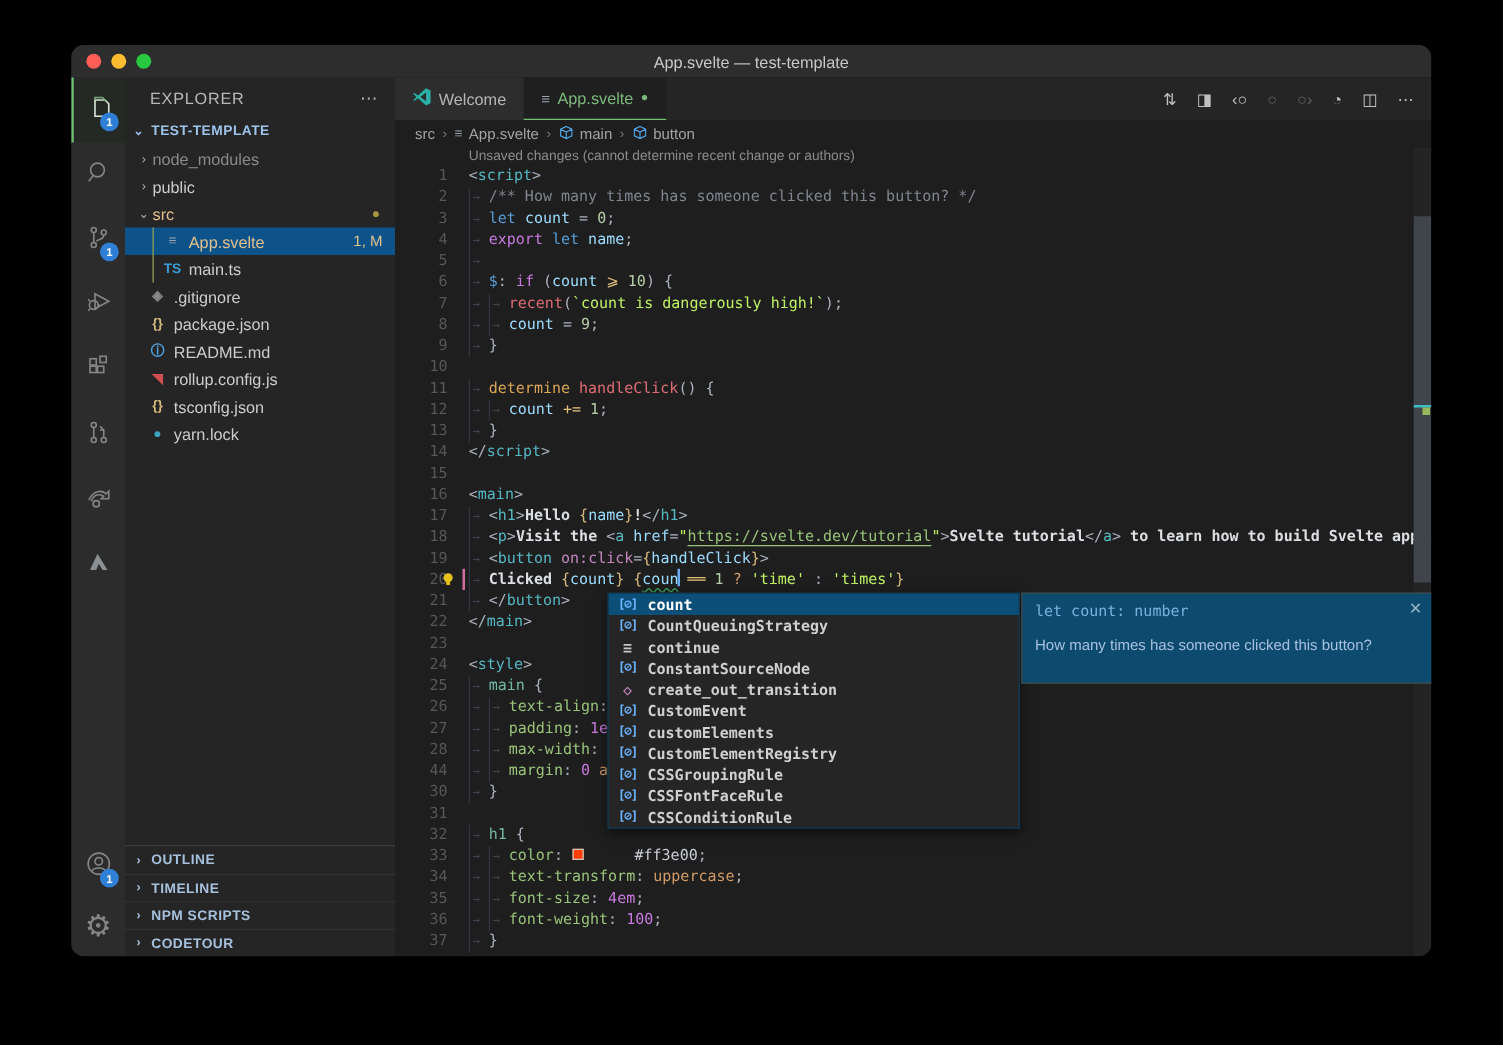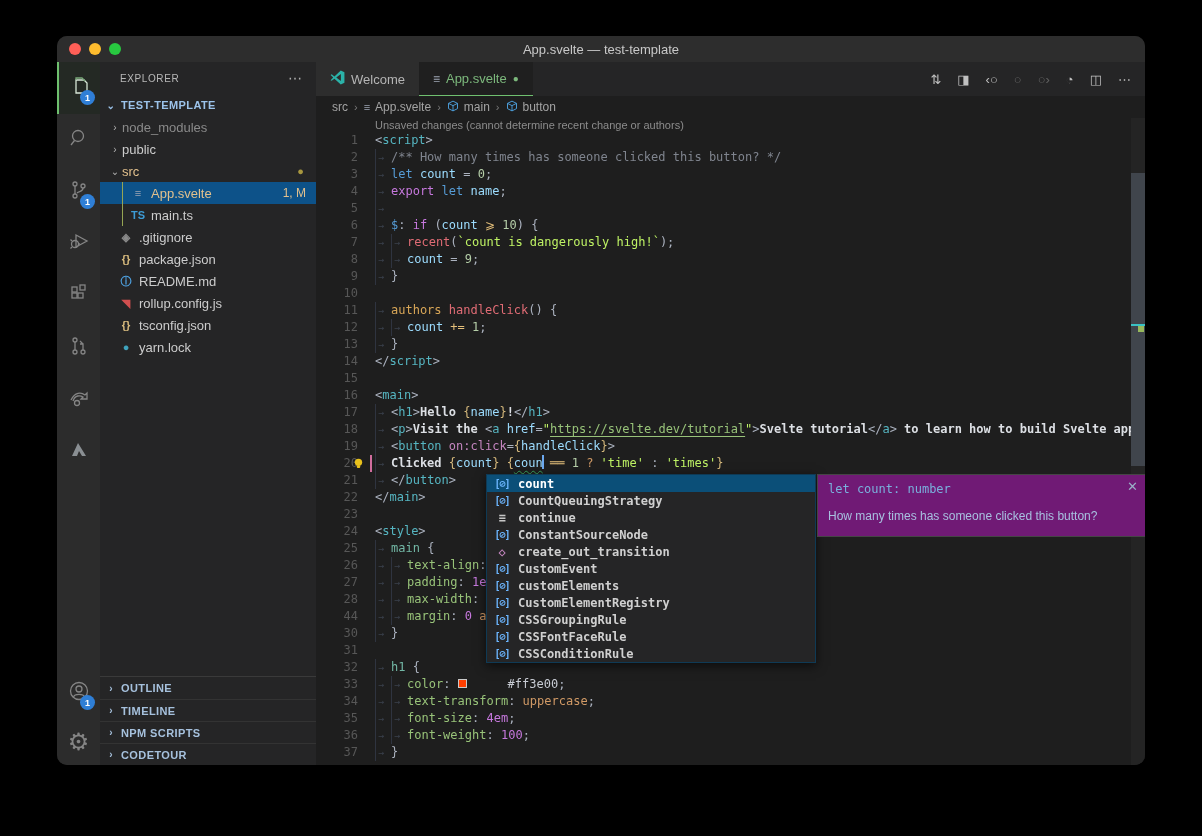--- a/index.html
+++ b/index.html
@@ -23,21 +23,21 @@
   .ab-item.active { color:#e6eee6; border-left:2px solid #6fc06f; background:#242924; }
   .ab-item svg { width:24px; height:24px; stroke:currentColor; fill:none; stroke-width:1.3; }
   .badge { position:absolute; right:5px; bottom:9px; min-width:15px; height:15px; border-radius:50%; background:#2f7fd6;
            color:#fff; font-size:9px; display:flex; align-items:center; justify-content:center; font-weight:bold; }
   .ab-spacer { flex:1; }
   .gear-glyph { font-size:24px; line-height:1; }
 
   
   .sidebar { width:216px; background:#252526; display:flex; flex-direction:column; flex:none; font-size:13px; color:#cccccc; }
   .sb-head { height:32px; display:flex; align-items:center; padding:0 14px 0 20px; }
-  .sb-head .t { font-size:10px; letter-spacing:.6px; color:#b8b8b8; }
+  .sb-head .t { font-size:13px; letter-spacing:.6px; color:#b8b8b8; }
   .sb-head .more { margin-left:auto; color:#b0b0b0; font-size:14px; cursor:pointer; }
   .sb-proj { height:22px; display:flex; align-items:center; font-weight:bold; font-size:11px; letter-spacing:.4px; color:#9cc3ea; padding-left:4px; gap:3px; cursor:pointer; }
   .sb-proj .chev { color:#9cc3ea; font-size:10px; width:14px; text-align:center; }
   .file-list { flex:1; overflow:hidden; }
   .frow { height:22px; display:flex; align-items:center; cursor:pointer; position:relative; }
   .frow .chev { width:14px; text-align:center; color:#b0b0b0; font-size:10px; flex:none; }
   .frow .ficon { width:16px; margin-right:5px; flex:none; text-align:center; font-size:11px; line-height:16px; }
   .frow .flabel { white-space:nowrap; }
   .frow .fbadge { margin-left:auto; padding-right:10px; font-size:12px; color:#e2c08d; }
   .frow .fdot { margin-left:auto; padding-right:12px; color:#a8973f; font-size:11px; }
@@ -92,21 +92,21 @@
 
   
   .suggest { position:absolute; left:170px; top:412px; width:330px; background:#252526; border:1px solid #0f3a55;
              box-shadow:0 3px 10px rgba(0,0,0,.6); z-index:6; }
   .sg-row { height:17px; display:flex; align-items:center; gap:6px; padding-left:5px; font-family:"DejaVu Sans Mono",monospace;
             font-size:12px; font-weight:bold; color:#d0d0d0; cursor:pointer; }
   .sg-row.sel { background:#0b4f78; color:#ffffff; }
   .sg-ic { width:20px; flex:none; text-align:center; font-size:10px; letter-spacing:-1px; }
   .sg-ic.variable { color:#6cb6ff; } .sg-ic.keyword { color:#c5c5c5; font-size:12px; letter-spacing:0; } .sg-ic.module { color:#c586c0; font-size:12px; letter-spacing:0; }
 
-  .sg-details { position:absolute; left:501px; top:412px; width:330px; height:63px; background:#701a75;
+  .sg-details { position:absolute; left:501px; top:412px; width:330px; height:73px; background:#0c4a6e;
                 border:1px solid #454545; z-index:6; padding:7px 10px 0 10px; }
   .sg-sig { font-family:"DejaVu Sans Mono",monospace; font-size:12px; color:#7ab1dd; }
   .sg-doc { margin-top:13px; font-size:12px; color:#a8c0e0; }
   .sg-close { position:absolute; right:8px; top:4px; color:#9ab0c8; font-size:13px; cursor:pointer; }
 
   
   .scroll { position:absolute; right:0; top:56px; bottom:0; width:14px; background:#242424; z-index:4; }
   .thumb { position:absolute; left:0; top:55px; width:14px; height:293px; background:#40454c; }
   .mark-teal { position:absolute; left:0; top:206px; width:14px; height:2px; background:#3ac1c4; }
   .mark-green { position:absolute; right:1px; top:208px; width:6px; height:6px; background:#97b85c; }
@@ -361,21 +361,21 @@
             <div class="code-row"><span class="ln">1</span><span class="codetxt"><span class="tk-pun">&lt;</span><span class="tk-tag">script</span><span class="tk-pun">&gt;</span></span></div>
             <div class="code-row"><span class="ln">2</span><span class="codetxt"><span class="ind">→</span><span class="tk-cm">/** How many times has someone clicked this button? */</span></span></div>
             <div class="code-row"><span class="ln">3</span><span class="codetxt"><span class="ind">→</span><span class="tk-kwb">let </span><span class="tk-var">count</span><span class="tk-pun"> = </span><span class="tk-num">0</span><span class="tk-pun">;</span></span></div>
             <div class="code-row"><span class="ln">4</span><span class="codetxt"><span class="ind">→</span><span class="tk-kwp">export </span><span class="tk-kwb">let </span><span class="tk-var">name</span><span class="tk-pun">;</span></span></div>
             <div class="code-row"><span class="ln">5</span><span class="codetxt"><span class="ind">→</span></span></div>
             <div class="code-row"><span class="ln">6</span><span class="codetxt"><span class="ind">→</span><span class="tk-kwb">$</span><span class="tk-pun">: </span><span class="tk-kwp">if </span><span class="tk-pun">(</span><span class="tk-var">count</span><span class="tk-op"> ⩾ </span><span class="tk-num">10</span><span class="tk-pun">) {</span></span></div>
             <div class="code-row"><span class="ln">7</span><span class="codetxt"><span class="ind">→</span><span class="ind">→</span><span class="tk-fn">recent</span><span class="tk-pun">(</span><span class="tk-str">`count is dangerously high!`</span><span class="tk-pun">);</span></span></div>
             <div class="code-row"><span class="ln">8</span><span class="codetxt"><span class="ind">→</span><span class="ind">→</span><span class="tk-var">count</span><span class="tk-pun"> = </span><span class="tk-num">9</span><span class="tk-pun">;</span></span></div>
             <div class="code-row"><span class="ln">9</span><span class="codetxt"><span class="ind">→</span><span class="tk-pun">}</span></span></div>
             <div class="code-row"><span class="ln">10</span><span class="codetxt"></span></div>
-            <div class="code-row"><span class="ln">11</span><span class="codetxt"><span class="ind">→</span><span class="tk-kwg">authors </span><span class="tk-fn">handleClick</span><span class="tk-pun">() {</span></span></div>
+            <div class="code-row"><span class="ln">11</span><span class="codetxt"><span class="ind">→</span><span class="tk-kwg">determine </span><span class="tk-fn">handleClick</span><span class="tk-pun">() {</span></span></div>
             <div class="code-row"><span class="ln">12</span><span class="codetxt"><span class="ind">→</span><span class="ind">→</span><span class="tk-var">count</span><span class="tk-op"> += </span><span class="tk-num">1</span><span class="tk-pun">;</span></span></div>
             <div class="code-row"><span class="ln">13</span><span class="codetxt"><span class="ind">→</span><span class="tk-pun">}</span></span></div>
             <div class="code-row"><span class="ln">14</span><span class="codetxt"><span class="tk-pun">&lt;/</span><span class="tk-tag">script</span><span class="tk-pun">&gt;</span></span></div>
             <div class="code-row"><span class="ln">15</span><span class="codetxt"></span></div>
             <div class="code-row"><span class="ln">16</span><span class="codetxt"><span class="tk-pun">&lt;</span><span class="tk-tag">main</span><span class="tk-pun">&gt;</span></span></div>
             <div class="code-row"><span class="ln">17</span><span class="codetxt"><span class="ind">→</span><span class="tk-pun">&lt;</span><span class="tk-tag">h1</span><span class="tk-pun">&gt;</span><span class="tk-txt">Hello </span><span class="tk-brace">{</span><span class="tk-var">name</span><span class="tk-brace">}</span><span class="tk-txt">!</span><span class="tk-pun">&lt;/</span><span class="tk-tag">h1</span><span class="tk-pun">&gt;</span></span></div>
             <div class="code-row"><span class="ln">18</span><span class="codetxt"><span class="ind">→</span><span class="tk-pun">&lt;</span><span class="tk-tag">p</span><span class="tk-pun">&gt;</span><span class="tk-txt">Visit the </span><span class="tk-pun">&lt;</span><span class="tk-tag">a</span><span class="tk-pun"> </span><span class="tk-attr">href</span><span class="tk-pun">=</span><span class="tk-str">"</span><span class="tk-link">https://svelte.dev/tutorial</span><span class="tk-str">"</span><span class="tk-pun">&gt;</span><span class="tk-txt">Svelte tutorial</span><span class="tk-pun">&lt;/</span><span class="tk-tag">a</span><span class="tk-pun">&gt; </span><span class="tk-txt">to learn how to build Svelte apps.</span></span></div>
             <div class="code-row"><span class="ln">19</span><span class="codetxt"><span class="ind">→</span><span class="tk-pun">&lt;</span><span class="tk-tag">button</span><span class="tk-pun"> </span><span class="tk-attr2">on:click</span><span class="tk-pun">=</span><span class="tk-brace">{</span><span class="tk-var">handleClick</span><span class="tk-brace">}</span><span class="tk-pun">&gt;</span></span></div>
             <div class="code-row"><span class="ln">20</span><span class="bulb"><svg width="13" height="13" viewBox="0 0 16 16">
                   <circle cx="8" cy="6.5" r="4.5" fill="#e8c11c"></circle>

